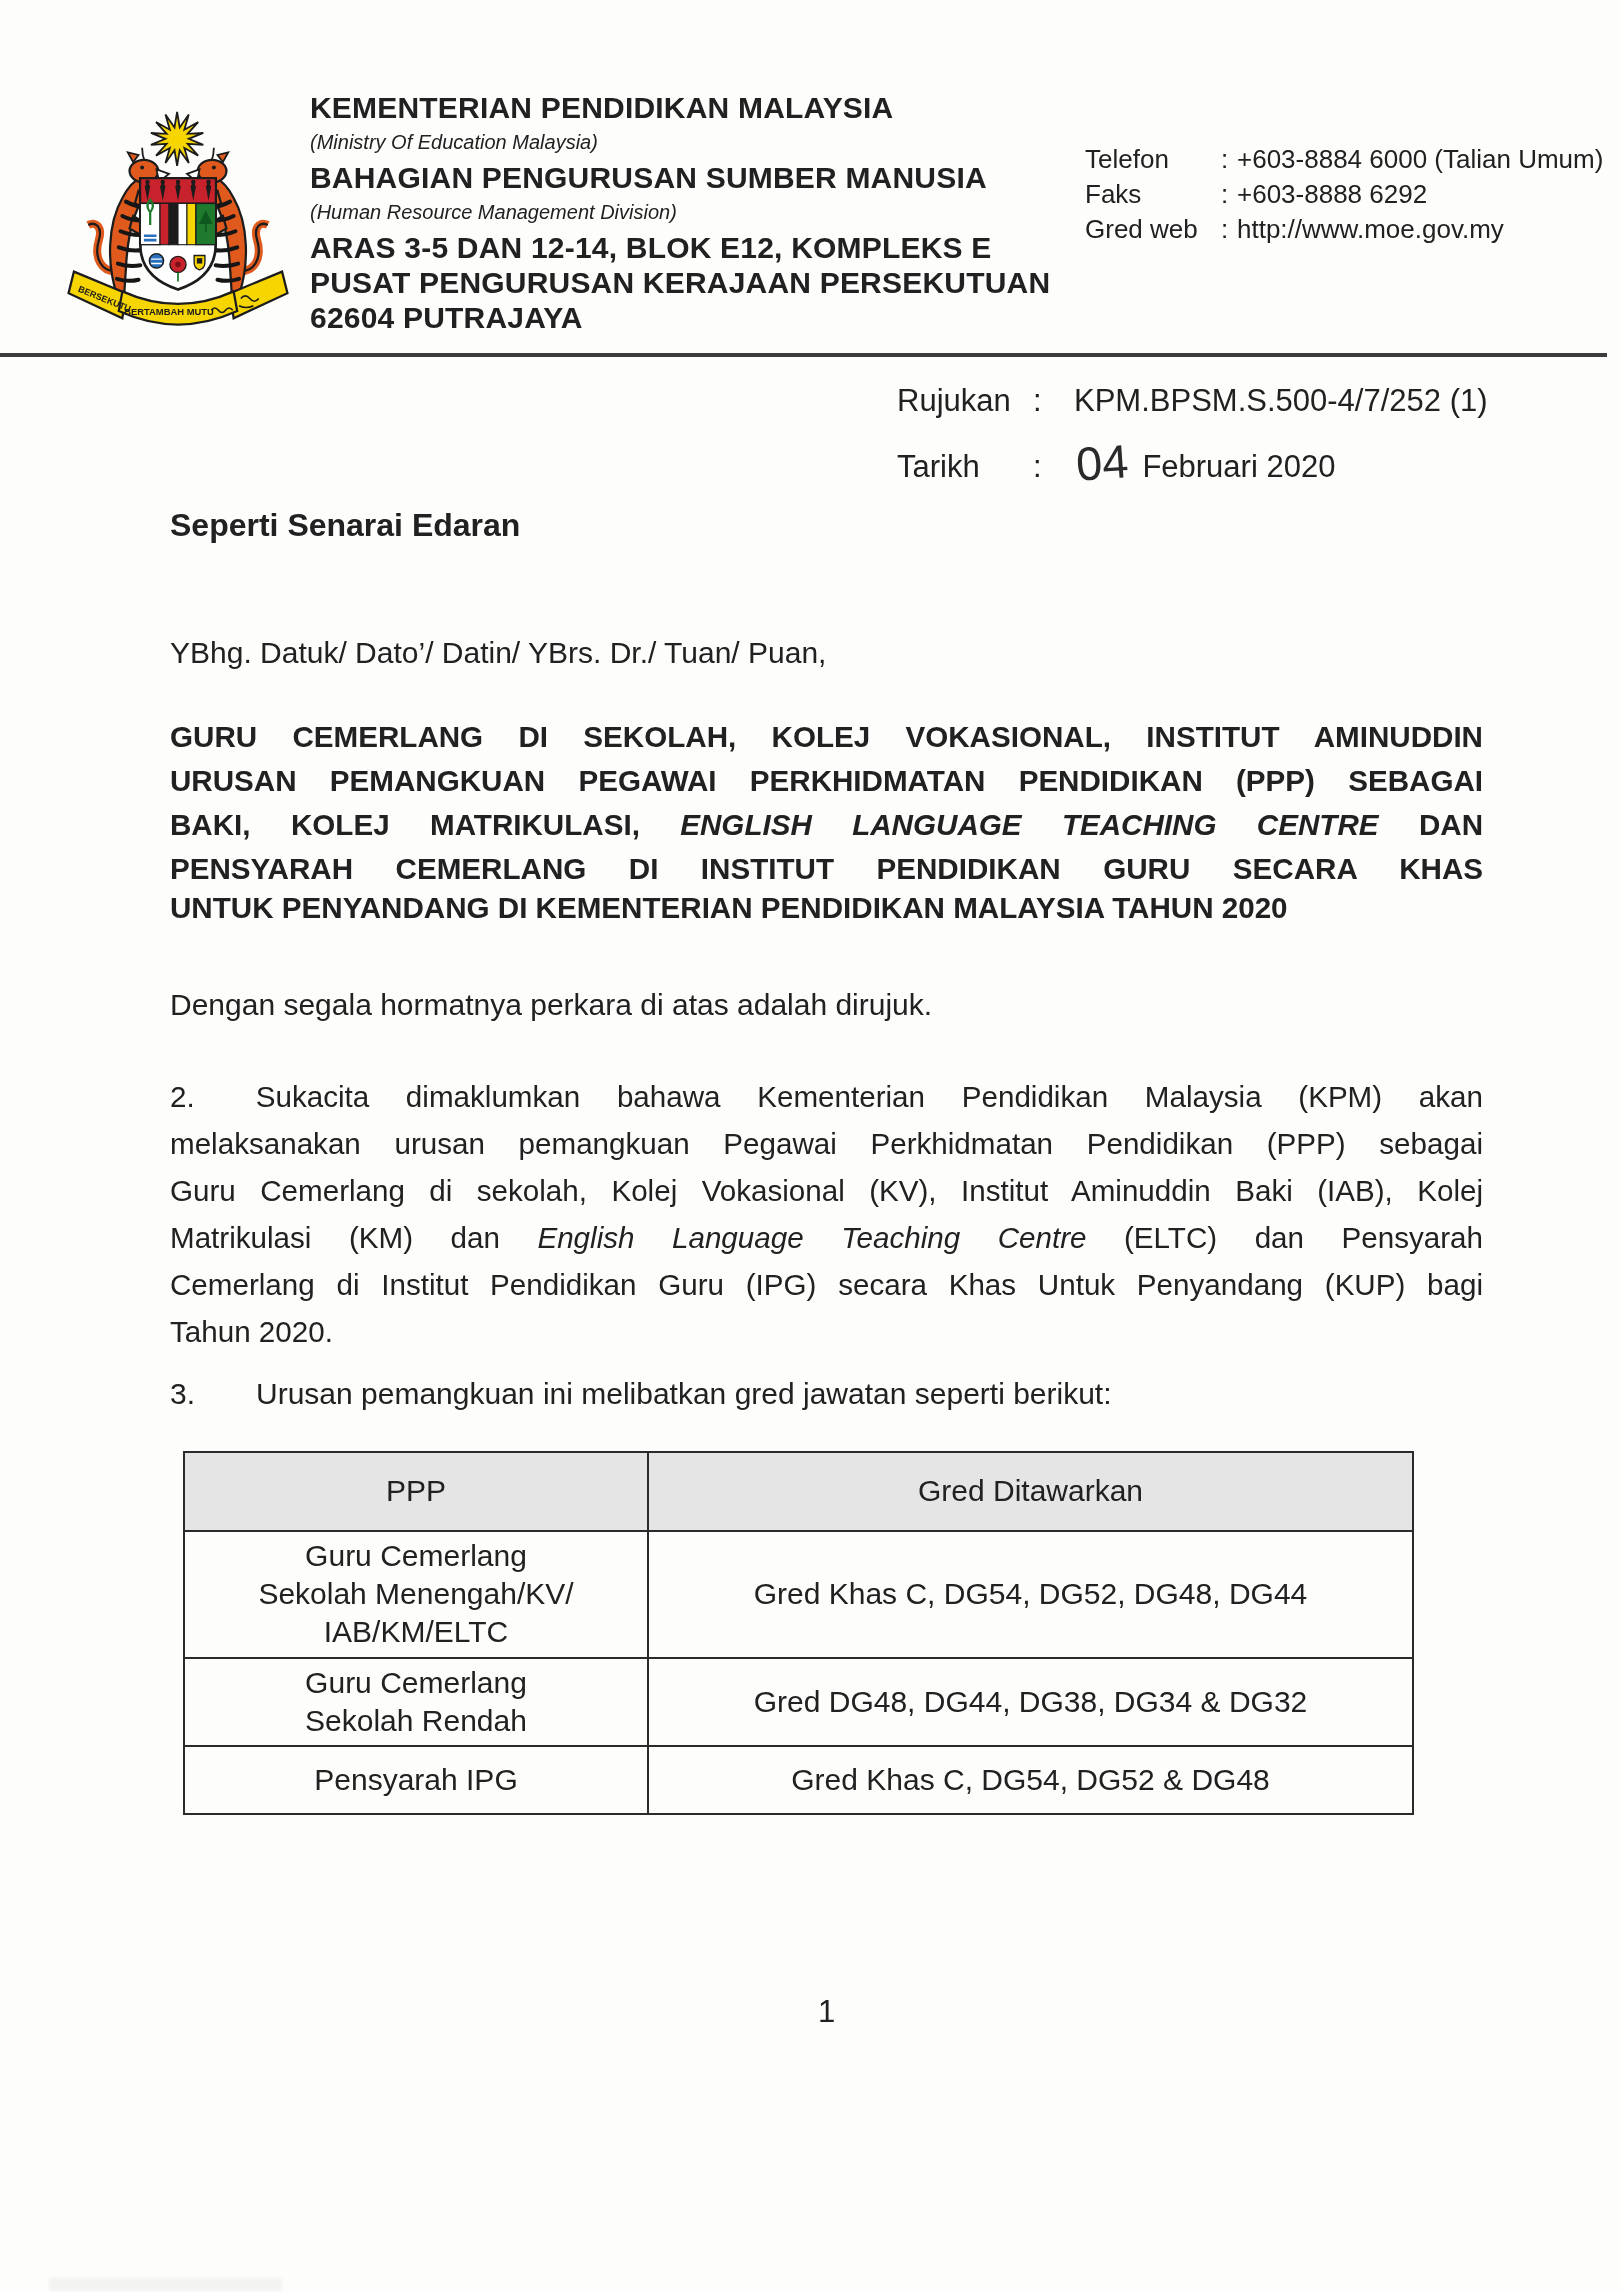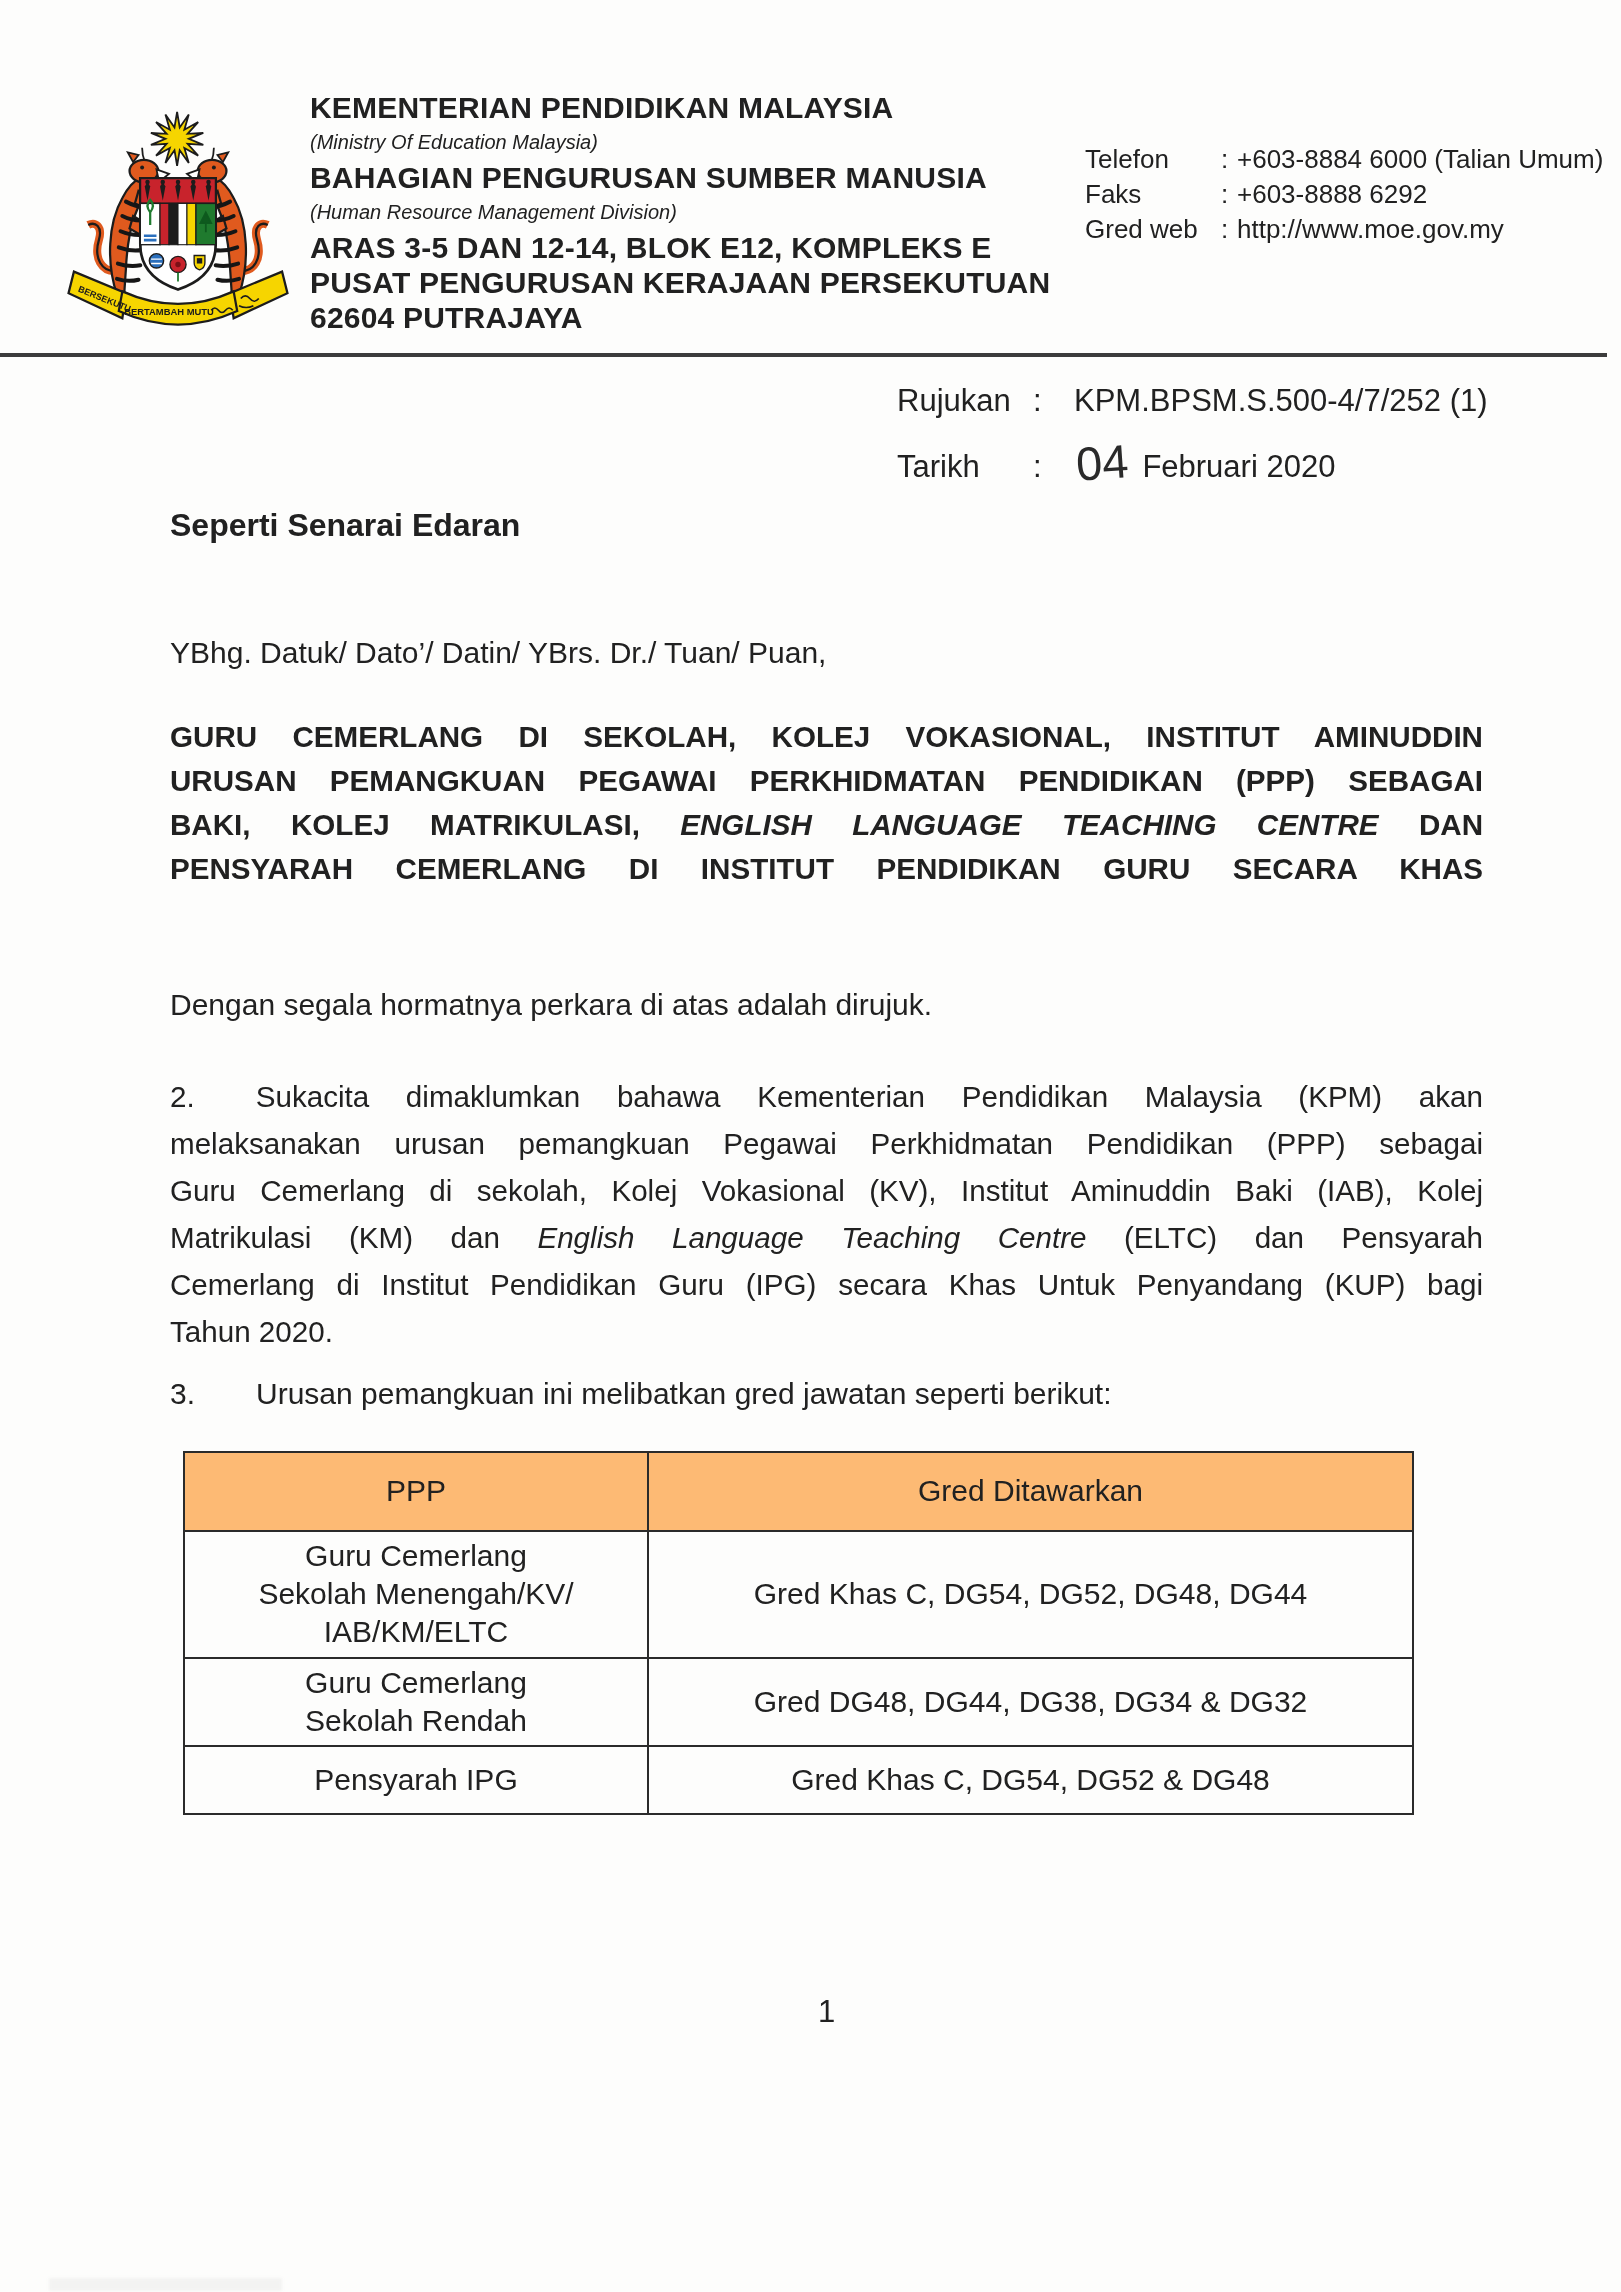--- a/index.html
+++ b/index.html
@@ -52,21 +52,21 @@
   .num-tab{display:inline-block;width:61px;}
   .it{font-style:italic;}
 
   
   .grade-table{left:183px;top:1451px;width:1231px;border-collapse:collapse;font-size:30px;}
   .grade-table th,.grade-table td{
     border:2.7px solid #2b2b2b;
     text-align:center;vertical-align:middle;
     padding:5.4px 9px;
   }
-  .grade-table th{background:#fdba74;font-weight:normal;height:66px;}
+  .grade-table th{background:#e5e5e5;font-weight:normal;height:66px;}
   .col-ppp{width:444px;}
   .row-1{height:115px;}
   .row-2{height:86px;}
   .row-3{height:68px;}
   .preline{white-space:pre-line;line-height:38px;}
 
   .page-num{left:170px;top:1994px;width:1313px;text-align:center;font-size:31px;}
 
   
   .smudge{left:49px;top:2278px;width:233px;height:12.5px;background:rgba(90,90,90,0.06);filter:blur(1.8px);}
@@ -198,20 +198,21 @@
 
   <div class="abs distribution">Seperti Senarai Edaran</div>
 
   <div class="abs salutation">YBhg. Datuk/ Dato’/ Datin/ YBrs. Dr./ Tuan/ Puan,</div>
 
   <div class="abs subject">
     <div class="jline">GURU CEMERLANG DI SEKOLAH, KOLEJ VOKASIONAL, INSTITUT AMINUDDIN</div>
     <div class="jline">URUSAN PEMANGKUAN PEGAWAI PERKHIDMATAN PENDIDIKAN (PPP) SEBAGAI</div>
     <div class="jline"><span>BAKI, KOLEJ MATRIKULASI, </span><span class="it">ENGLISH LANGUAGE TEACHING CENTRE</span><span> DAN</span></div>
     <div class="jline">PENSYARAH CEMERLANG DI INSTITUT PENDIDIKAN GURU SECARA KHAS</div>
+    <div class="jline-last">UNTUK PENYANDANG DI KEMENTERIAN PENDIDIKAN MALAYSIA TAHUN 2020</div>
   </div>
 
   <div class="abs para1">Dengan segala hormatnya perkara di atas adalah dirujuk.</div>
 
   <div class="abs para" style="top:1073px;">
     <div class="jline"><span>2.</span><span class="num-tab"></span><span>Sukacita dimaklumkan bahawa Kementerian Pendidikan Malaysia (KPM) akan</span></div>
     <div class="jline">melaksanakan urusan pemangkuan Pegawai Perkhidmatan Pendidikan (PPP) sebagai</div>
     <div class="jline">Guru Cemerlang di sekolah, Kolej Vokasional (KV), Institut Aminuddin Baki (IAB), Kolej</div>
     <div class="jline"><span>Matrikulasi (KM) dan </span><span class="it">English Language Teaching Centre</span><span> (ELTC) dan Pensyarah</span></div>
     <div class="jline">Cemerlang di Institut Pendidikan Guru (IPG) secara Khas Untuk Penyandang (KUP) bagi</div>

